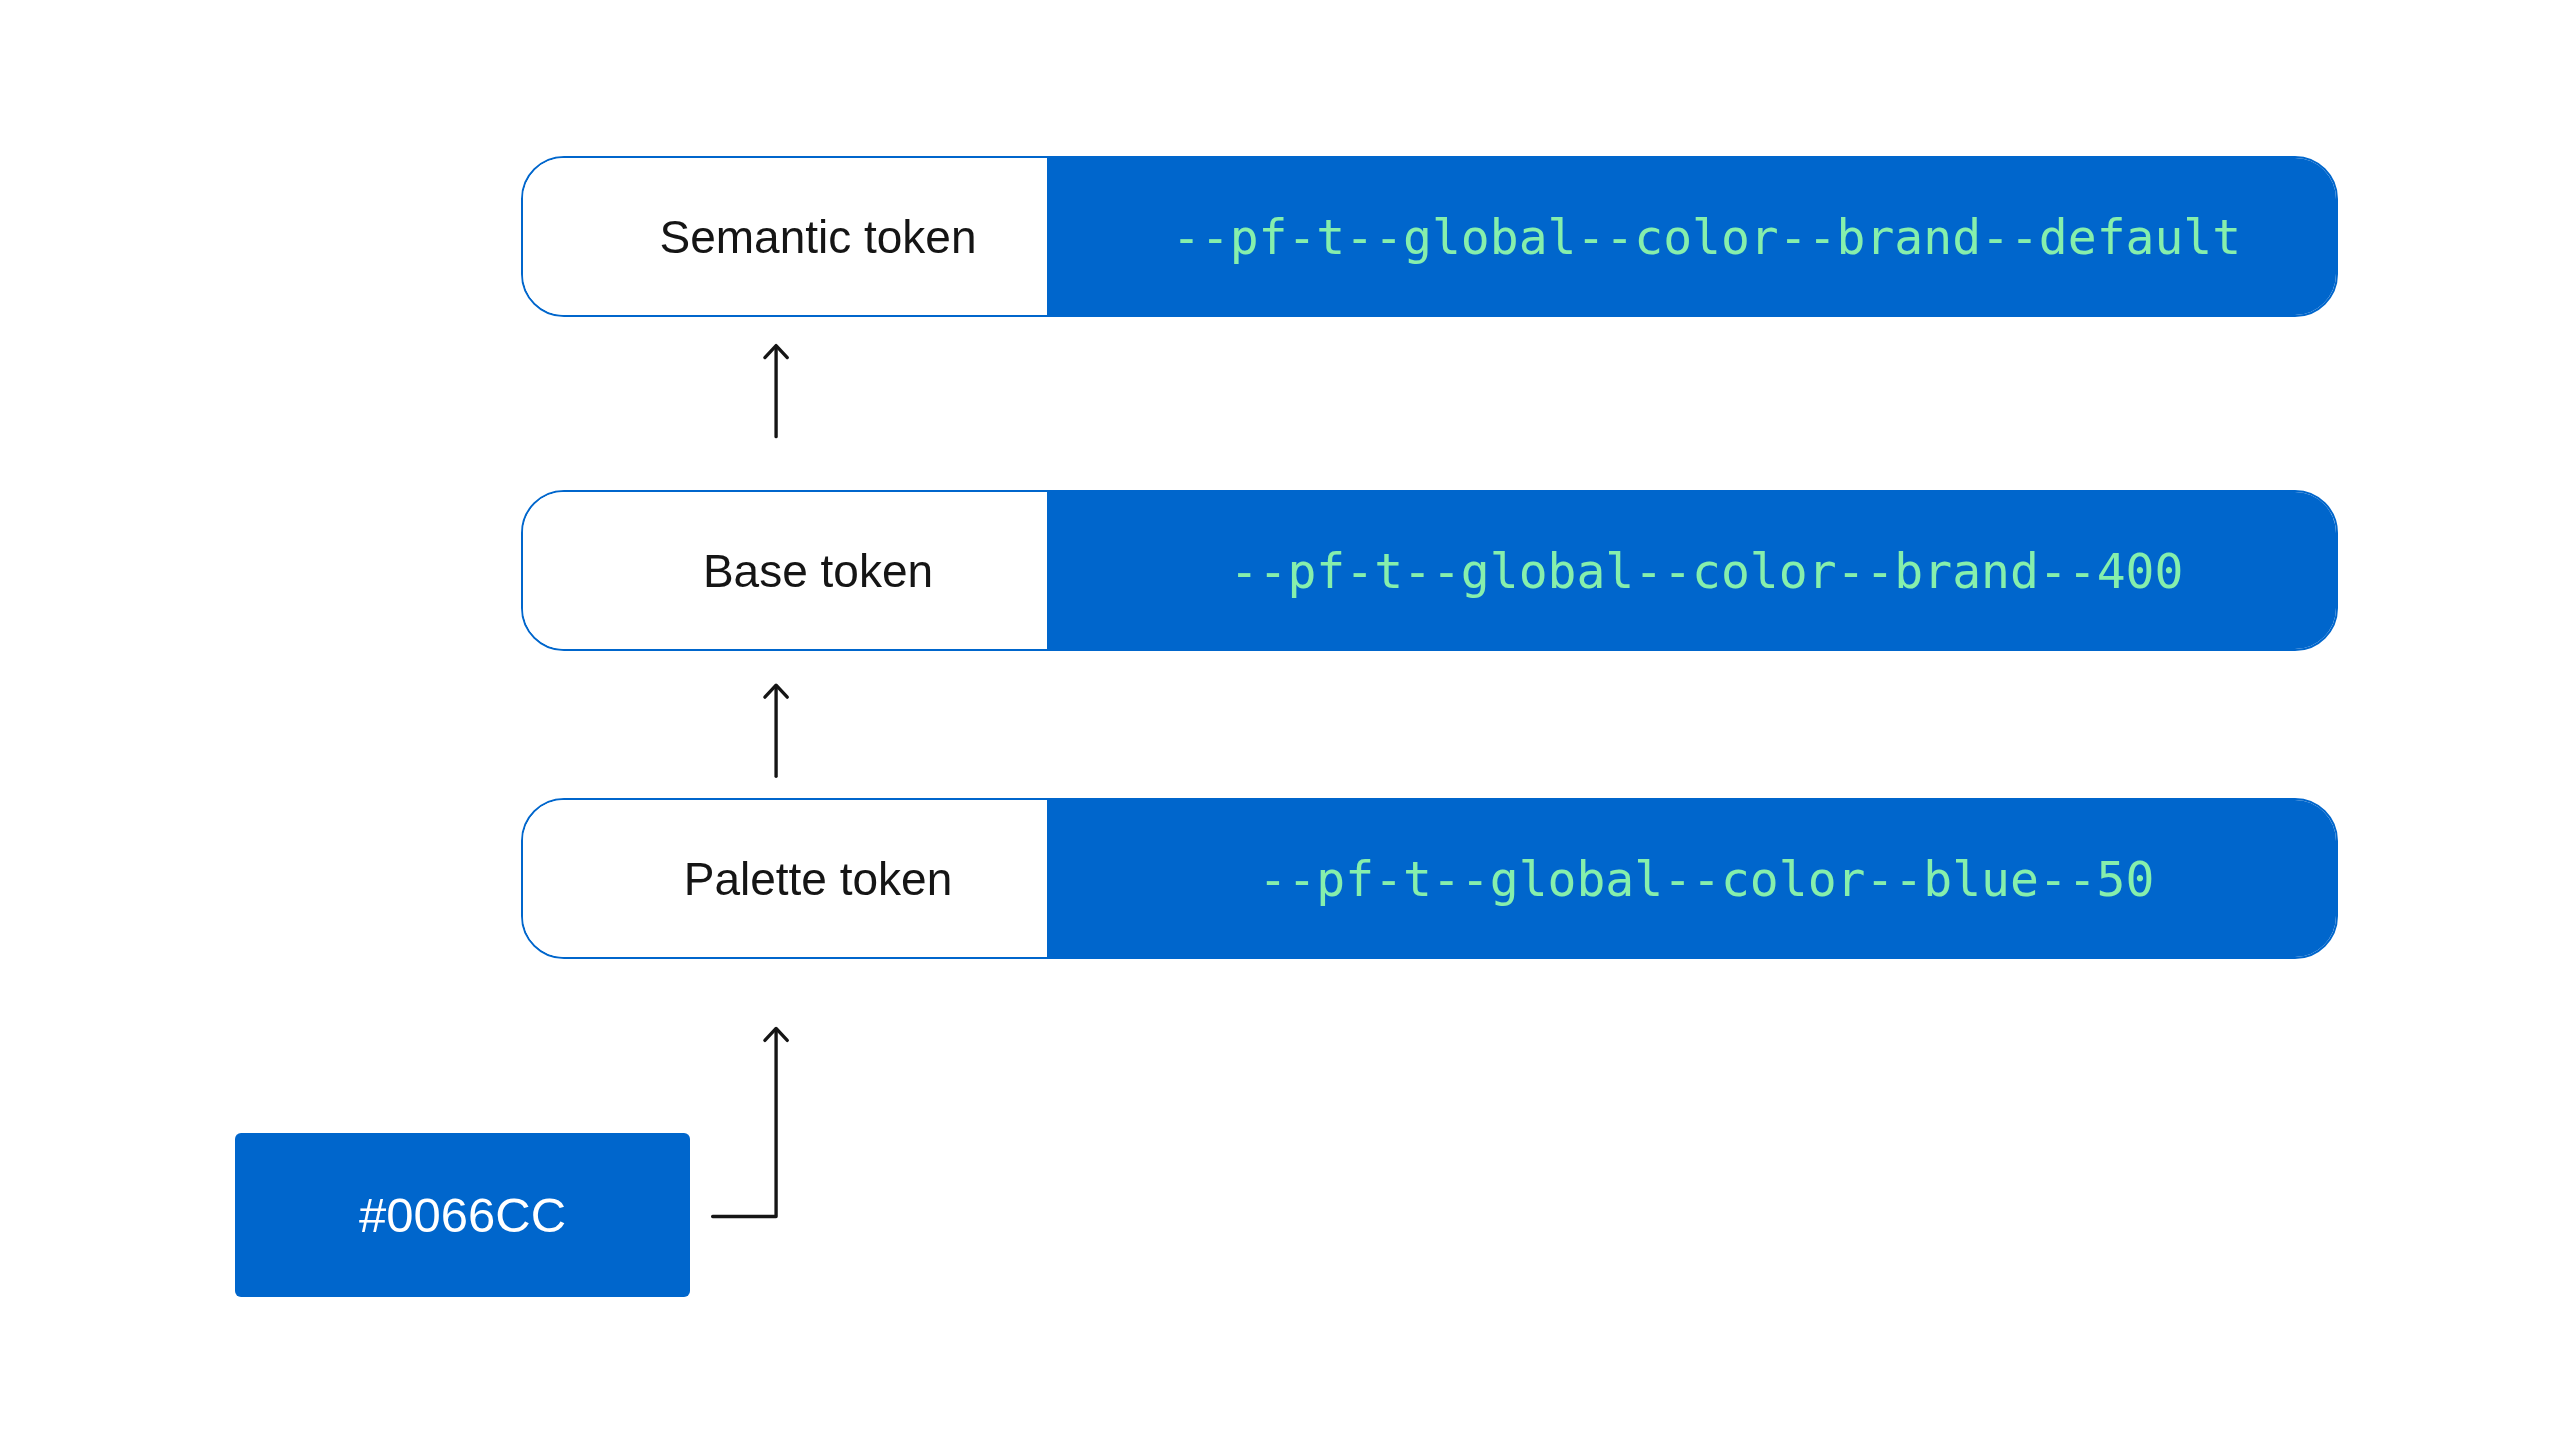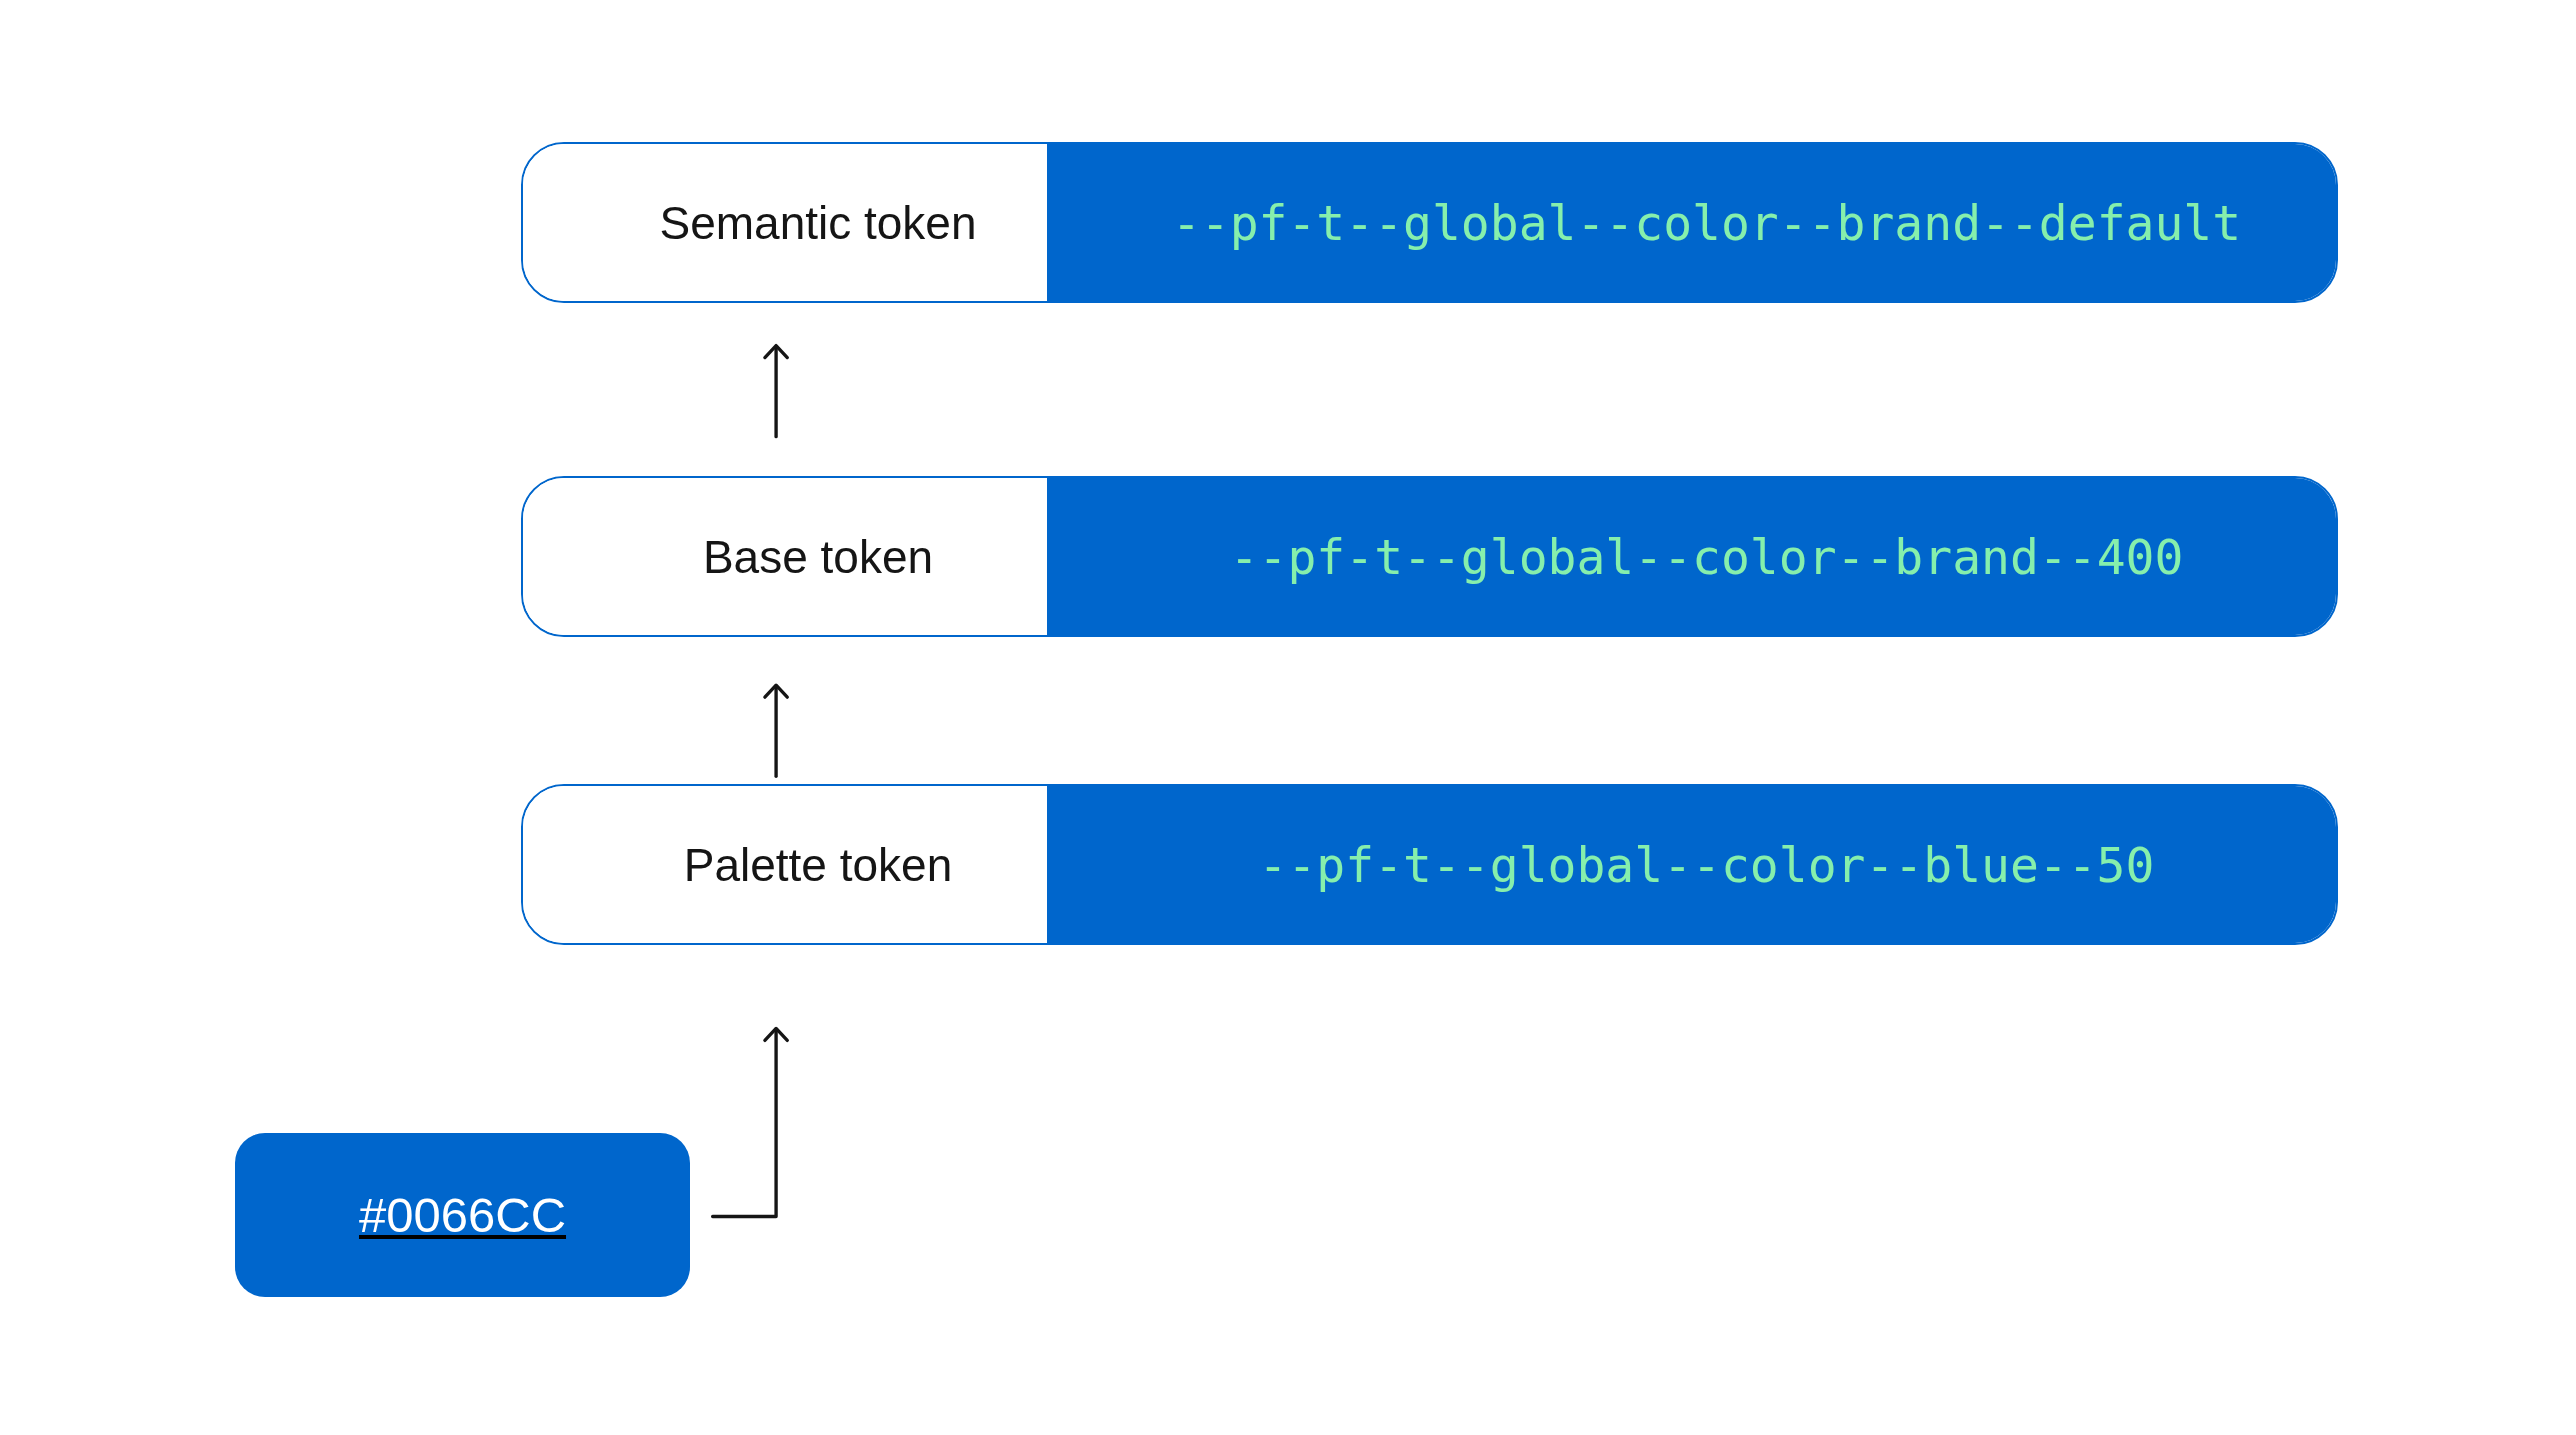--- a/index.html
+++ b/index.html
@@ -26,20 +26,21 @@
     position: absolute;
     left: 521px;
     width: 1817px;
     height: 161px;
     box-sizing: border-box;
     border: 2.2px solid var(--brand-blue);
     border-radius: 43px;
     background: var(--surface-white);
     display: flex;
     overflow: hidden;
+    margin-top: 14px;
   }
   .row-semantic { top: 142px; }
   .row-base     { top: 476px; }
   .row-palette  { top: 784px; }
 
   .row-label-cell {
     width: 524px;
     box-sizing: border-box;
     padding-left: 66px;
     display: flex;
@@ -68,26 +69,25 @@
     color: #86efac;
     white-space: nowrap;
   }
   
   .hex-chip {
     position: absolute;
     left: 235px;
     top: 1133px;
     width: 455px;
     height: 164px;
-    border-radius: 30px;
+    border-radius: 6px;
     background: var(--brand-blue);
     display: flex;
     align-items: center;
     justify-content: center;
-    text-decoration: underline;
   }
   .hex-chip span {
     font-size: 49px;
     color: #ffffff;
     white-space: nowrap;
   }
   
   .arrows {
     position: absolute;
     left: 0;

